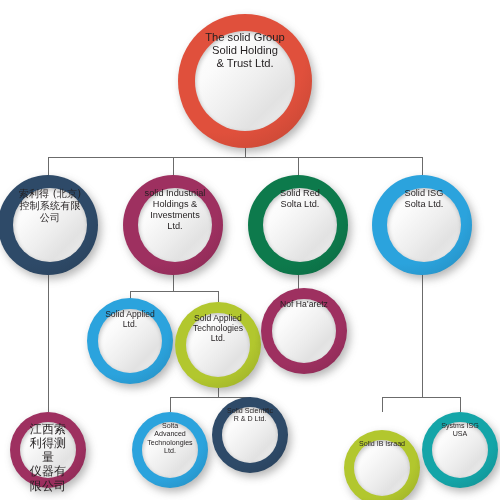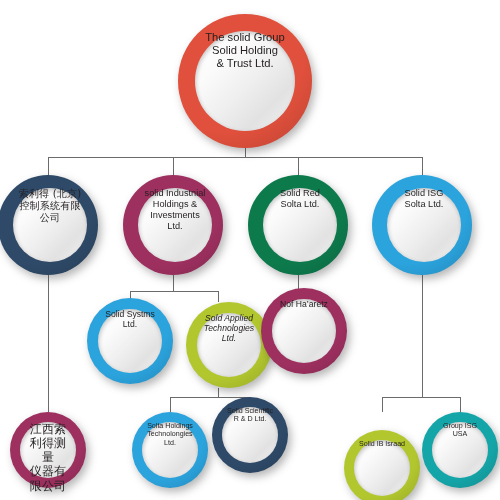--- a/index.html
+++ b/index.html
@@ -135,60 +135,60 @@
         </div>
       </div>
       <div class="node tier-l2" title="Solid ISG Group Ltd." style="left: 372px; top: 175px; background: radial-gradient(circle at 34% 28%, rgb(43, 163, 221) 0%, rgb(43, 163, 221) 62%, rgb(36, 137, 186) 100%);">
         <div class="node-inner">
           <span class="node-label">Solid ISG
 Solta Ltd.</span>
         </div>
       </div>
       <div class="node tier-l3" title="Solid Systms Ltd." style="left: 87px; top: 298px; background: radial-gradient(circle at 34% 28%, rgb(43, 163, 221) 0%, rgb(43, 163, 221) 62%, rgb(36, 137, 186) 100%);">
         <div class="node-inner">
-          <span class="node-label">Solid Systms
+          <span class="node-label">Solid Applied
 Ltd.</span>
         </div>
       </div>
-      <div class="node tier-l3" title="Sold Applied Technologies Ltd." style="left: 186px; top: 302px; background: radial-gradient(circle at 34% 28%, rgb(178, 199, 46) 0%, rgb(178, 199, 46) 62%, rgb(150, 167, 39) 100%); font-style: italic;">
+      <div class="node tier-l3" title="Sold Applied Technologies Ltd." style="left: 175px; top: 302px; background: radial-gradient(circle at 34% 28%, rgb(178, 199, 46) 0%, rgb(178, 199, 46) 62%, rgb(150, 167, 39) 100%);">
         <div class="node-inner">
           <span class="node-label">Sold Applied
 Technologies
 Ltd.</span>
         </div>
       </div>
       <div class="node tier-l3" title="Nof Ha’aretz" style="left: 261px; top: 288px; background: radial-gradient(circle at 34% 28%, rgb(158, 48, 96) 0%, rgb(158, 48, 96) 62%, rgb(133, 40, 81) 100%);">
         <div class="node-inner">
           <span class="node-label">Nof Ha’aretz</span>
         </div>
       </div>
       <div class="node tier-l4 lang-cn" title="江西索利得测量 仪器有限公司" style="left: 10px; top: 412px; background: radial-gradient(circle at 34% 28%, rgb(158, 48, 96) 0%, rgb(158, 48, 96) 62%, rgb(133, 40, 81) 100%);">
         <div class="node-inner">
           <span class="node-label">江西索利得测量
 仪器有限公司</span>
         </div>
       </div>
       <div class="node tier-l4" title="Solta Advanced Technolongies Ltd." style="left: 132px; top: 412px; background: radial-gradient(circle at 34% 28%, rgb(43, 163, 221) 0%, rgb(43, 163, 221) 62%, rgb(36, 137, 186) 100%);">
         <div class="node-inner">
-          <span class="node-label">Solta Holdings
+          <span class="node-label">Solta Advanced
 Technolongies
 Ltd.</span>
         </div>
       </div>
       <div class="node tier-l4" title="Solid Scientific R &amp; D Ltd." style="left: 212px; top: 397px; background: radial-gradient(circle at 34% 28%, rgb(46, 74, 104) 0%, rgb(46, 74, 104) 62%, rgb(39, 62, 87) 100%);">
         <div class="node-inner">
           <span class="node-label">Solid Scientific
 R &amp; D Ltd.</span>
         </div>
       </div>
       <div class="node tier-l4" title="Solid IB Israad" style="left: 344px; top: 430px; background: radial-gradient(circle at 34% 28%, rgb(178, 199, 46) 0%, rgb(178, 199, 46) 62%, rgb(150, 167, 39) 100%);">
         <div class="node-inner">
           <span class="node-label">Solid IB Israad</span>
         </div>
       </div>
       <div class="node tier-l4" title="Solid ISG USA" style="left: 422px; top: 412px; background: radial-gradient(circle at 34% 28%, rgb(20, 165, 168) 0%, rgb(20, 165, 168) 62%, rgb(17, 139, 141) 100%);">
         <div class="node-inner">
-          <span class="node-label">Group ISG USA</span>
+          <span class="node-label">Systms ISG USA</span>
         </div>
       </div>
     </div>
 
 </div>
 
 </body></html>

